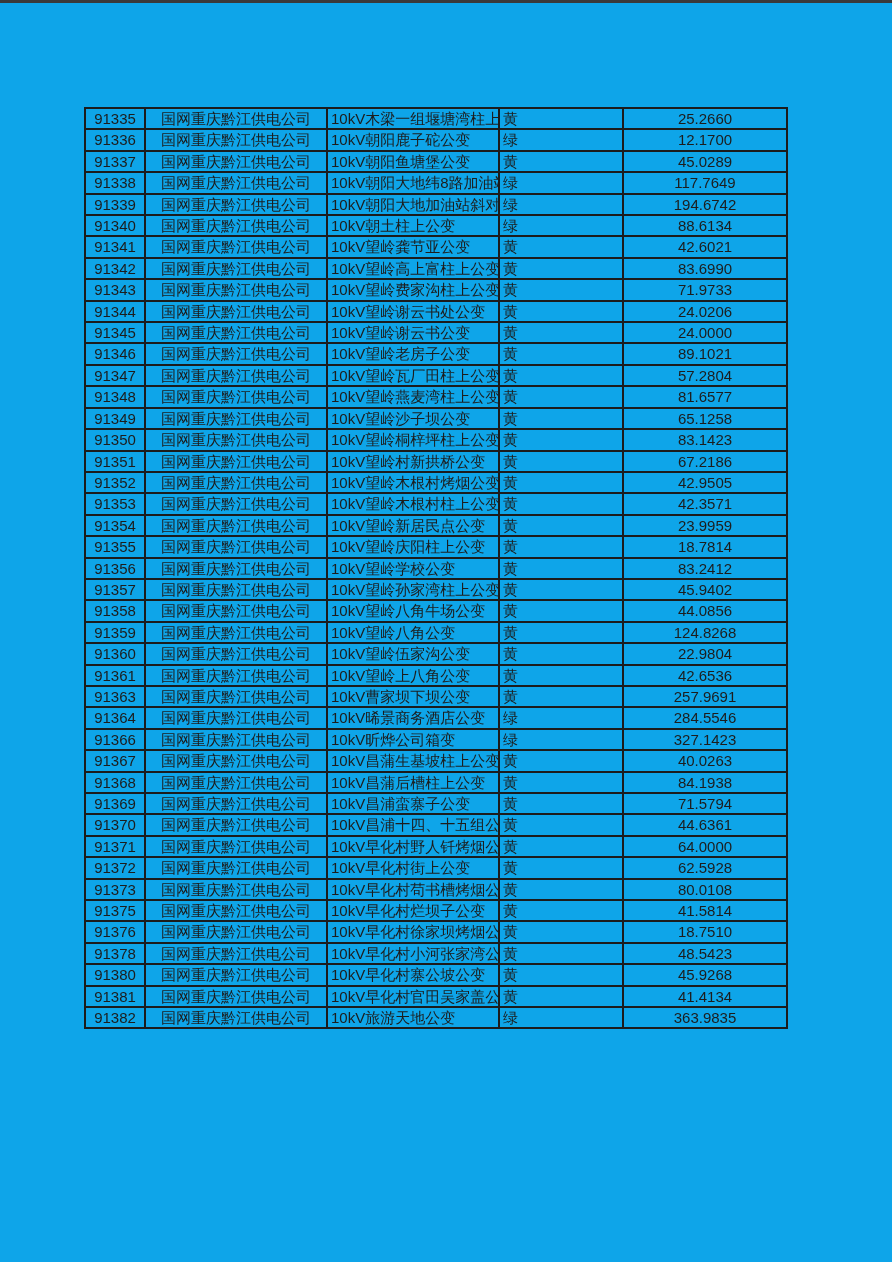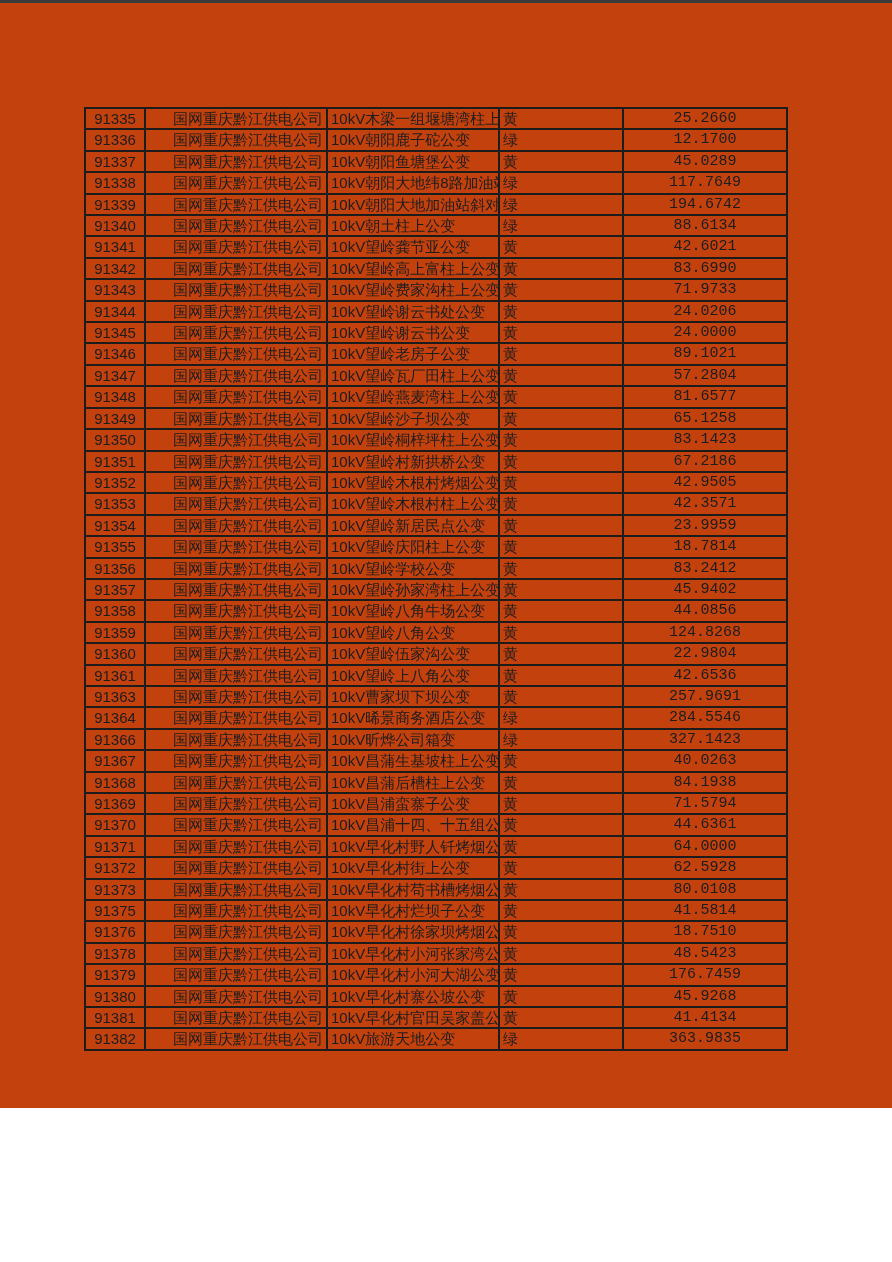--- a/index.html
+++ b/index.html
@@ -1,20 +1,20 @@
 <!DOCTYPE html>
 <html><head>
 <meta charset="utf-8">
 <style>
   html, body { margin: 0; padding: 0; }
   .page {
     position: relative;
     width: 892px;
-    height: 1108px;
-    background: #c2410c;
+    height: 1262px;
+    background: #0ea5e9;
     overflow: hidden;
     font-family: "Liberation Sans", sans-serif;
   }
   .top-edge {
     position: absolute;
     top: 0; left: 0;
     width: 892px; height: 3px;
     background: #3a3a3a;
   }
   table.grid {
@@ -30,24 +30,24 @@
     height: 19.4px;
     padding: 0 3px;
     font-size: 15px;
     line-height: 19.4px;
     color: #1d1d1d;
     white-space: nowrap;
     overflow: hidden;
     font-weight: 500;
   }
   td.col-id    { text-align: center; }
-  td.col-company { text-align: right; margin-left: 36px; }
+  td.col-company { text-align: center; margin-left: 36px; }
   td.col-name  { text-align: left; }
   td.col-grade { text-align: left; }
-  td.col-value { text-align: center; font-family: Liberation Mono, monospace; }
+  td.col-value { text-align: center; }
 </style>
 </head>
 <body>
 
 <div class="page">
   <div class="top-edge"></div>
   <table class="grid">
     <colgroup>
       <col style="width:60px">
       <col style="width:182px">
@@ -330,27 +330,20 @@
           <td class="col-value">18.7510</td>
         </tr>
         <tr>
           <td class="col-id">91378</td>
           <td class="col-company">国网重庆黔江供电公司</td>
           <td class="col-name">10kV早化村小河张家湾公变</td>
           <td class="col-grade">黄</td>
           <td class="col-value">48.5423</td>
         </tr>
         <tr>
-          <td class="col-id">91379</td>
-          <td class="col-company">国网重庆黔江供电公司</td>
-          <td class="col-name">10kV早化村小河大湖公变</td>
-          <td class="col-grade">黄</td>
-          <td class="col-value">176.7459</td>
-        </tr>
-        <tr>
           <td class="col-id">91380</td>
           <td class="col-company">国网重庆黔江供电公司</td>
           <td class="col-name">10kV早化村寨公坡公变</td>
           <td class="col-grade">黄</td>
           <td class="col-value">45.9268</td>
         </tr>
         <tr>
           <td class="col-id">91381</td>
           <td class="col-company">国网重庆黔江供电公司</td>
           <td class="col-name">10kV早化村官田吴家盖公变</td>

